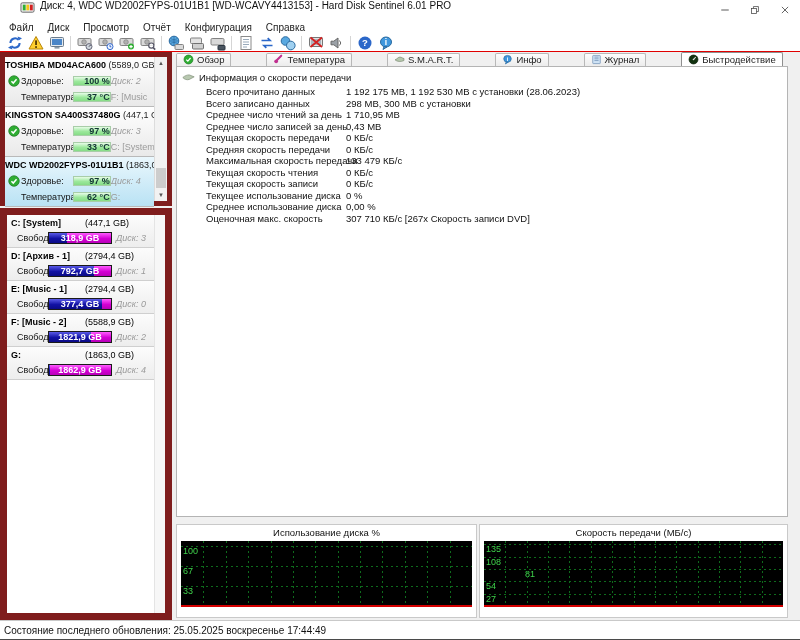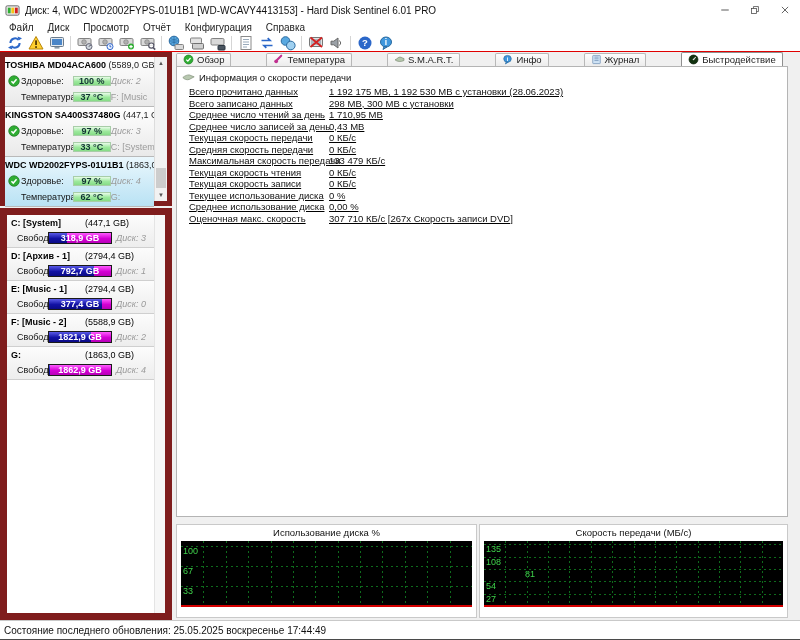--- a/index.html
+++ b/index.html
@@ -2,21 +2,21 @@
 <html><head>
 <meta charset="utf-8">
 <style>
   html,body{margin:0;padding:0;background:#808080;}
   *{box-sizing:border-box;cursor:default;user-select:none;}
   .window{position:relative;width:800px;height:640px;background:#fff;
     font-family:"Liberation Sans",sans-serif;font-size:10px;color:#000;
     overflow:hidden;border-bottom:1px solid #4a4a4a;}
 
   
-  .titlebar{height:20px;display:flex;align-items:center;background:#fff;padding-left:5px;}
+  .titlebar{height:20px;display:flex;align-items:flex-start;background:#fff;padding-left:20px;}
   .app-icon{width:15px;height:15px;margin-right:5px;flex:0 0 auto;}
   .title-text{flex:1;font-size:10px;color:#111;white-space:nowrap;overflow:hidden;}
   .win-controls{display:flex;height:100%;}
   .win-btn{width:30px;height:100%;display:flex;align-items:center;justify-content:center;}
   .win-btn svg{width:10px;height:10px;}
 
   
   .menubar{height:15px;display:flex;align-items:center;background:#fff;padding-left:2px;}
   .menu-item{padding:1px 7px;font-size:10px;color:#222;}
 
@@ -40,21 +40,21 @@
   .d-hdr{text-align:center;height:15px;line-height:15px;white-space:nowrap;overflow:hidden;}
   .d-name{font-weight:bold;}
   .d-size{color:#222;}
   .d-row{display:flex;align-items:center;height:16px;padding-left:3px;}
   .d-check{width:13px;height:12px;flex:0 0 13px;}
   .d-check svg{width:12px;height:12px;}
   .d-spacer{width:13px;flex:0 0 13px;}
   .d-lab{width:52px;flex:0 0 52px;color:#111;}
   .healthbar{width:46px;height:10px;border:1px solid #a8cda8;
     background:linear-gradient(#e7fce7,#9ce89c 55%,#86dc86);
-    text-align:center;font-size:9px;line-height:9px;font-weight:bold;color:#133;}
+    text-align:right;font-size:9px;line-height:9px;font-weight:bold;color:#133;}
   .d-right{margin-left:auto;padding-right:6px;width:52px;white-space:nowrap;overflow:hidden;}
   .d-diskno{font-style:italic;color:#9a9a9a;}
   .d-vols{color:#9a9a9a;}
   .v-scroll{position:absolute;right:0;top:0;bottom:0;width:13px;background:#f2f2f2;border-left:1px solid #dcdcdc;}
   .v-arrow{position:absolute;left:0;width:12px;height:12px;text-align:center;font-size:6px;line-height:12px;color:#555;}
   .v-arrow.up{top:0;}
   .v-arrow.down{bottom:0;}
   .v-thumb{position:absolute;left:1px;right:1px;bottom:13px;height:20px;background:#cdcdcd;}
 
   .part-list{flex:1;margin-top:2px;position:relative;background:#fff;border:7px solid #7f1d1d;}
@@ -80,21 +80,21 @@
   .tab{display:flex;align-items:center;gap:3px;height:13px;padding:0 6px;margin-right:1px;
     font-size:9.5px;color:#222;background:linear-gradient(#fdfdfd,#ececec);
     border:1px solid #b8b8b8;border-bottom:none;border-radius:2px 2px 0 0;white-space:nowrap;}
   .tab svg{width:11px;height:11px;}
   .tab.active{background:#fff;border-color:#8f8f8f;height:14px;}
 
   .content-panel{position:absolute;top:14px;left:4px;width:612px;height:451px;
     background:#fff;border:1px solid #b4b4b4;overflow:hidden;}
   .section-hdr{display:flex;align-items:center;gap:4px;padding:5px 0 3px 5px;font-size:9.5px;color:#111;}
   .section-hdr svg{width:13px;height:9px;}
-  .perf-rows{padding-left:12px;text-decoration:underline;}
+  .perf-rows{padding-left:29px;}
   .perf-row{display:flex;height:11.5px;line-height:11.5px;font-size:9.5px;}
   .perf-label{width:140px;flex:0 0 140px;color:#111;white-space:nowrap;}
   .perf-value{color:#111;white-space:nowrap;}
 
   
   .charts{position:absolute;top:472px;left:4px;width:612px;height:94px;display:flex;gap:2px;}
   .chart-panel{background:#fff;border:1px solid #c9c9c9;position:relative;}
   .chart-panel.left{width:301px;}
   .chart-panel.right{flex:1;}
   .chart-title{text-align:center;font-size:9.5px;color:#111;height:15px;line-height:16px;}

